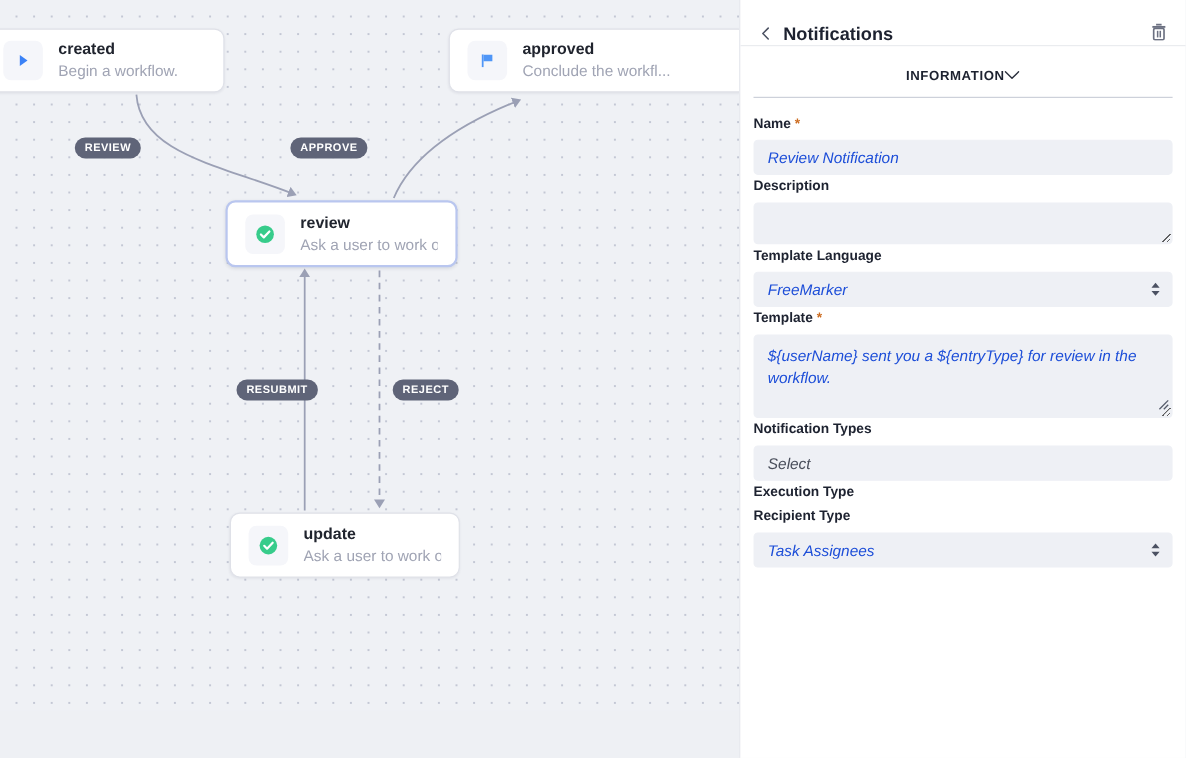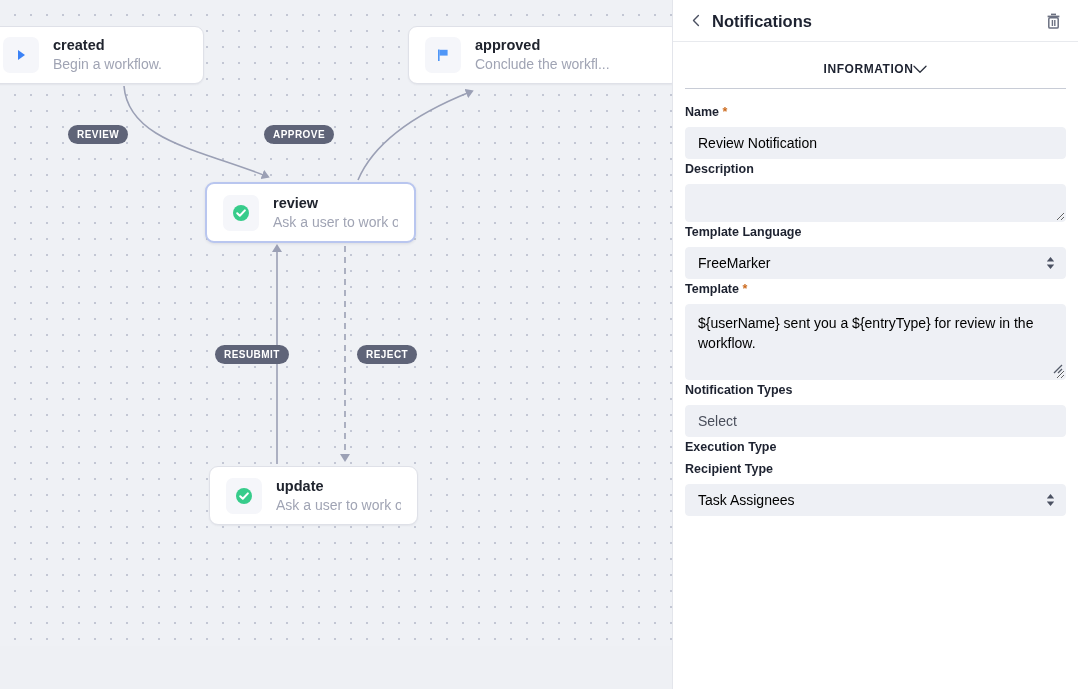--- a/index.html
+++ b/index.html
@@ -112,21 +112,21 @@
     width: 406px;
     height: 689px;
     background: #ffffff;
     border-left: 1px solid #e3e5eb;
     overflow: hidden;
   }
 
   .panel-header {
     height: 42px;
     display: flex;
-    align-items: center;
+    align-items: flex-end;
     padding: 0 13px 0 12px;
     border-bottom: 1px solid #e8eaee;
   }
   .back-btn {
     width: 22px; height: 22px;
     display: flex; align-items: center; justify-content: center;
     cursor: pointer;
     color: #4b5162;
     flex: 0 0 22px;
   }
@@ -179,26 +179,27 @@
   }
   .req { color: #cc6b1f; font-weight: bold; }
 
   .control {
     width: 100%;
     background: #eef0f5;
     border: 1px solid #eef0f5;
     border-radius: 4px;
     font-family: "Liberation Sans", sans-serif;
     font-size: 14px;
-    color: #000000;
+    color: #1d4ed8;
     padding: 0 12px;
     height: 32px;
     line-height: 30px;
     display: block;
     outline: none;
+    font-style: italic;
   }
   .control::placeholder { color: #494e5b; }
 
   .control.textarea-like {
     height: 76px;
     padding: 8px 12px;
     line-height: 20px;
     resize: vertical;
     position: relative;
   }

